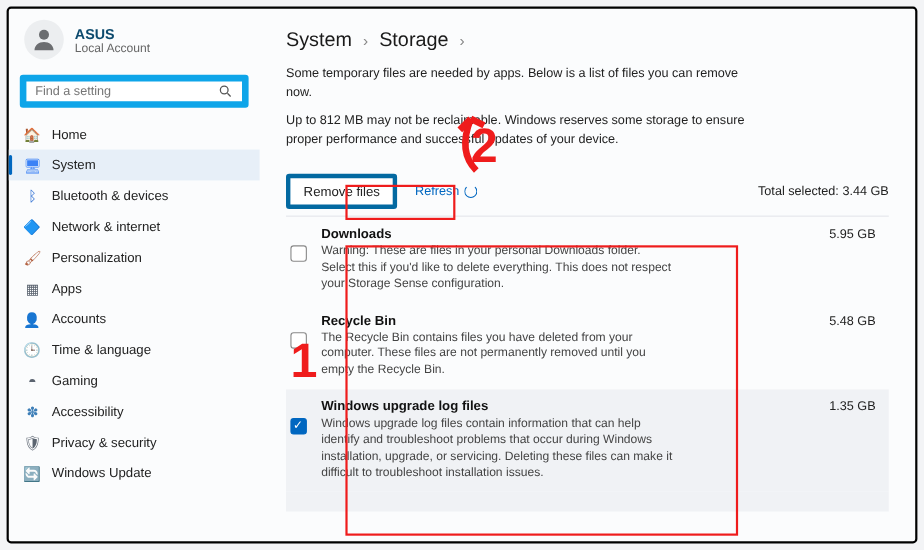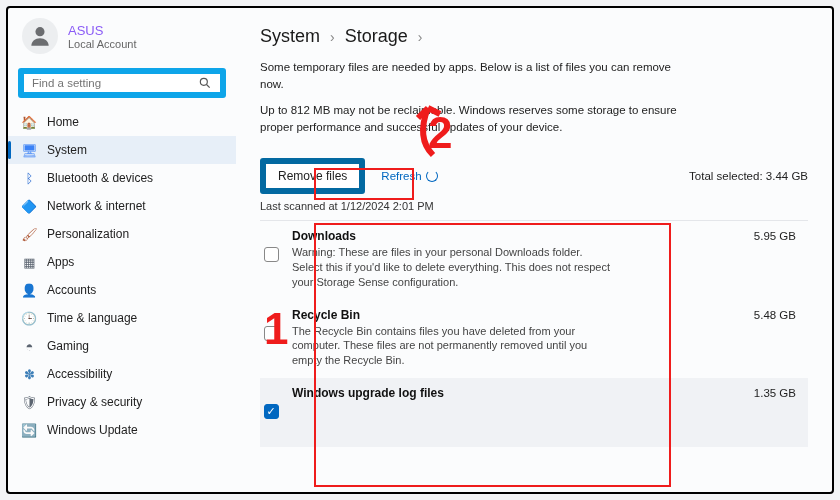--- a/index.html
+++ b/index.html
@@ -2,40 +2,40 @@
 <html><head>
 <meta charset="utf-8">
 <style>
 * { box-sizing: border-box; margin: 0; padding: 0; }
 body { font-family: "Segoe UI", Arial, sans-serif; background: #f3f4f6; width: 840px; height: 500px; overflow: hidden; position: relative; }
 .window { background: #fbfcfd; width: 828px; height: 488px; margin: 6px; border: 2px solid #000; border-radius: 4px; display: flex; position: relative; }
 .sidebar { width: 228px; padding: 10px 0 0 0; border-right: none; }
 .profile { display: flex; align-items: center; gap: 10px; padding: 0 14px 14px 14px; }
 .avatar { width: 36px; height: 36px; border-radius: 50%; background: #eceef0; display: flex; align-items: center; justify-content: center; }
 .avatar svg { width: 26px; height: 26px; fill: #6b6d70; }
-.profile-text .name { font-size: 13px; font-weight: 400; color: #8b5cf6; }
+.profile-text .name { font-size: 13px; font-weight: 700; color: #0c4a6e; }
 .profile-text .acct { font-size: 11px; color: #666; }
 .search-wrap { padding: 0 10px 10px 10px; }
 .search { width: 100%; height: 30px; border: 6px solid #0ea5e9; border-radius: 3px; background: #fff; display: flex; align-items: center; padding: 0 8px; }
 .search input { border: none; outline: none; flex: 1; font-size: 11.5px; color: #555; background: transparent; }
 .search-icon { width: 14px; height: 14px; }
 .nav { list-style: none; }
 .nav-item { display: flex; align-items: center; gap: 10px; padding: 6.5px 14px; font-size: 12px; color: #222; cursor: pointer; }
 .nav-item.selected { background: #e7eff8; position: relative; }
 .nav-item.selected::before { content: ""; position: absolute; left: 0; top: 5px; bottom: 5px; width: 3px; background: #0067c0; border-radius: 2px; }
 .nav-icon { width: 15px; height: 15px; display: inline-flex; align-items: center; justify-content: center; font-size: 13px; }
 .main { flex: 1; padding: 18px 24px 0 24px; overflow: hidden; }
 .breadcrumb { font-size: 18px; color: #1a1a1a; margin-bottom: 12px; display: flex; align-items: center; gap: 10px; }
 .breadcrumb .link { font-weight: 400; color: #1a1a1a; }
 .breadcrumb .chev { color: #888; font-size: 14px; }
 .breadcrumb .current { font-weight: 700; }
 .intro { font-size: 11.5px; color: #222; line-height: 1.5; margin-bottom: 8px; max-width: 420px; }
 .learn-link { font-size: 11.5px; color: #0067c0; cursor: pointer; }
 .action-row { display: flex; align-items: center; gap: 16px; margin-top: 22px; margin-bottom: 6px; }
-.remove-btn { border: 6px solid #0369a1; background: #fff; padding: 5px 12px; font-size: 12px; color: #222; border-radius: 3px; cursor: pointer; }
+.remove-btn { border: 4px solid #0369a1; background: #fff; padding: 5px 12px; font-size: 12px; color: #222; border-radius: 3px; cursor: pointer; }
 .refresh { color: #0067c0; font-size: 11.5px; display: inline-flex; align-items: center; gap: 4px; cursor: pointer; }
 .refresh-ic { width: 12px; height: 12px; border: 1.5px solid #0067c0; border-radius: 50%; border-top-color: transparent; display: inline-block; }
 .total { margin-left: auto; font-size: 11.5px; color: #222; }
 .scan-time { font-size: 11px; color: #333; margin-bottom: 8px; }
 .file-list { border-top: 1px solid #e4e6ea; }
 .file-item { padding: 8px 0 10px 0; display: flex; gap: 10px; border-bottom: none; }
 .file-item.sel { background: #f0f2f5; }
 .cbwrap { width: 22px; padding-top: 18px; display: flex; justify-content: center; }
 .cb { width: 15px; height: 15px; border: 1.5px solid #888; border-radius: 3px; background: #fff; cursor: pointer; display: flex; align-items: center; justify-content: center; }
 .cb.on { background: #0067c0; border-color: #0067c0; }
@@ -144,21 +144,20 @@
     <p class="intro">Up to 812 MB may not be reclaimable. Windows reserves some storage to ensure proper performance and successful updates of your device.</p>
 
     <div class="action-row">
       <button class="remove-btn">Remove files</button>
       <span class="refresh">
         <span>Refresh</span>
         <span class="refresh-ic"></span>
       </span>
       <span class="total">Total selected: 3.44 GB</span>
     </div>
-    <div class="scan-time">Last scanned at 1/12/2024 2:01 PM</div>
 
     <div class="file-list" id="file-list">
         <div class="file-item">
           <div class="cbwrap">
             <div class="cb"></div>
           </div>
           <div class="file-body">
             <div class="file-head">
               <span class="file-title">Downloads</span>
               <span class="file-size">5.95 GB</span>
@@ -180,20 +179,21 @@
         </div>
         <div class="file-item sel">
           <div class="cbwrap">
             <div class="cb on"></div>
           </div>
           <div class="file-body">
             <div class="file-head">
               <span class="file-title">Windows upgrade log files</span>
               <span class="file-size">1.35 GB</span>
             </div>
+            <div class="file-desc">Windows upgrade log files contain information that can help identify and troubleshoot problems that occur during Windows installation, upgrade, or servicing.  Deleting these files can make it difficult to troubleshoot installation issues.</div>
           </div>
         </div>
         <div class="file-item sel"></div>
       </div>
   </main>
 
   <div class="anno-box1"></div>
   <div class="anno-box2"></div>
   <div class="anno-num anno-1">1</div>
   <div class="anno-num anno-2">2</div>

